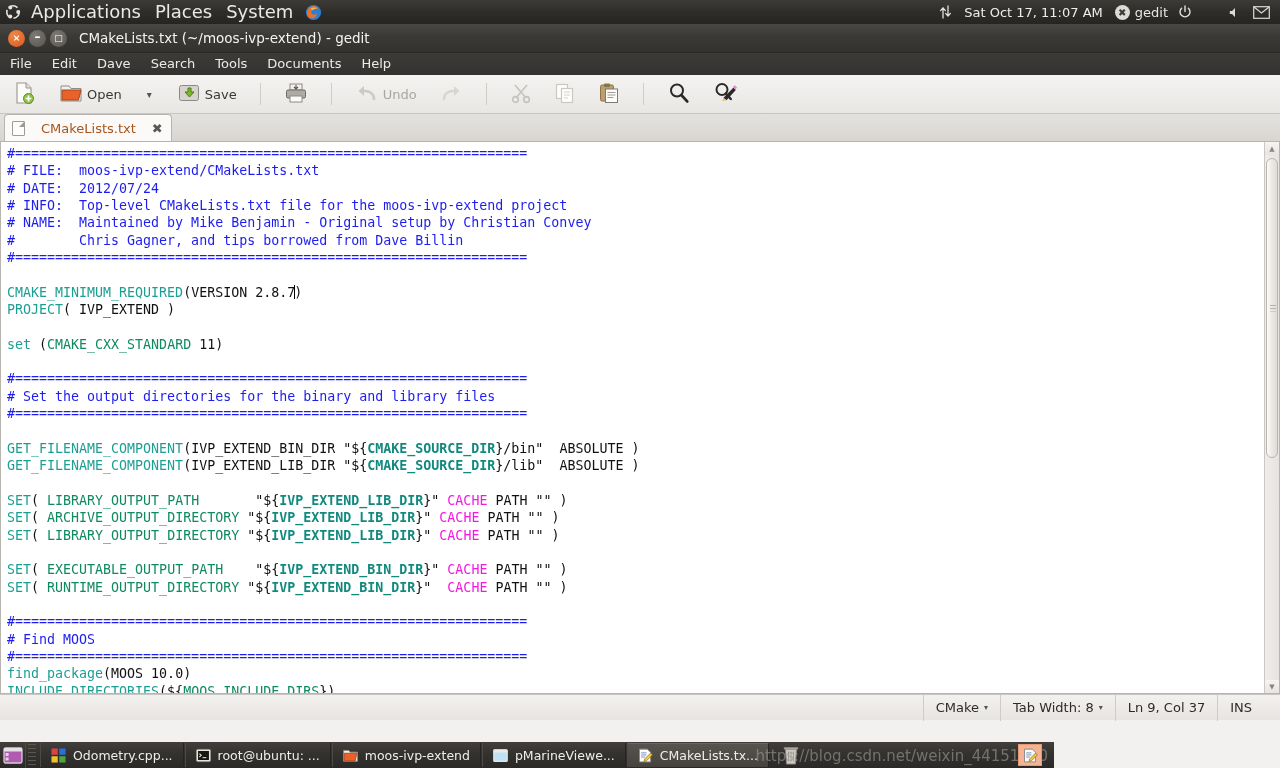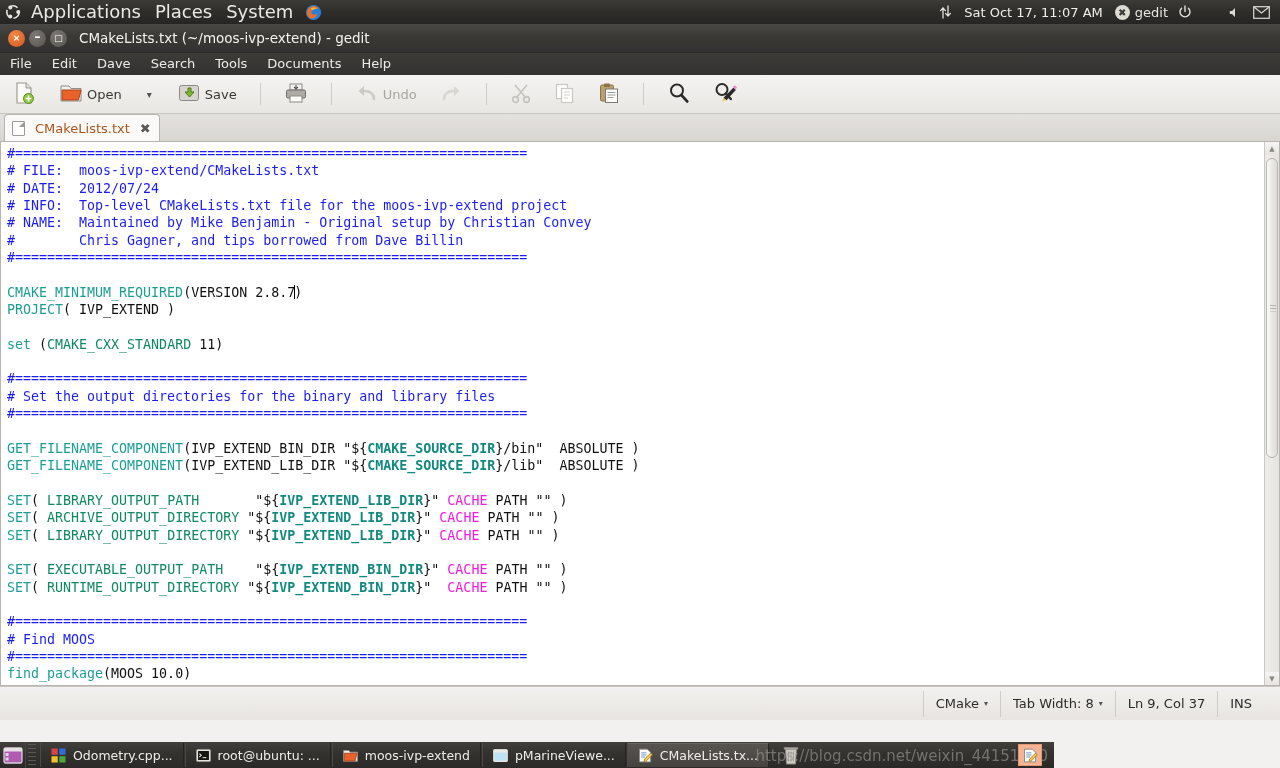--- a/index.html
+++ b/index.html
@@ -100,21 +100,21 @@
   .icn { display:inline-block; }
 
   
   .tabbar {
     height: 28px;
     background: linear-gradient(to bottom, #e4e2df, #d8d5d1);
     border-bottom: 1px solid #b8b4af;
     display: flex; align-items: flex-end; padding-left: 4px;
   }
   .tab {
-    height: 27px; display: flex; align-items: center; gap: 10px;
+    height: 27px; display: flex; align-items: center; gap: 16px;
     padding: 0 8px 0 7px;
     background: #fbfaf9;
     border: 1px solid #b8b4af; border-bottom: none;
     border-radius: 4px 4px 0 0;
     font-size: 13px; color: #a8541a;
   }
   .tab .docicon {
     width: 13px; height: 15px; background: #fdfdfd;
     border: 1px solid #9e9a95; border-radius: 1px;
     position: relative;
@@ -183,21 +183,21 @@
     border: 1px solid #b9b5b0; border-radius: 6px;
   }
   .vthumb .grip {
     position: absolute; top: 50%; left: 3px; transform: translateY(-50%);
     width: 6px; height: 7px;
     background: repeating-linear-gradient(to bottom, #b5b1ac 0 1px, transparent 1px 3px);
   }
 
   
   .statusbar {
-    height: 34px;
+    height: 26px;
     background: linear-gradient(to bottom, #f3f1ef, #e7e4e1);
     border-top: 1px solid #c9c5c1;
     display: flex; align-items: center; justify-content: flex-end;
     font-size: 13px; color: #2e2c2a;
   }
   .sb-cell {
     display: flex; align-items: center; gap: 5px;
     padding: 0 12px; height: 26px;
     border-left: 1px solid #cfcbc6;
   }

